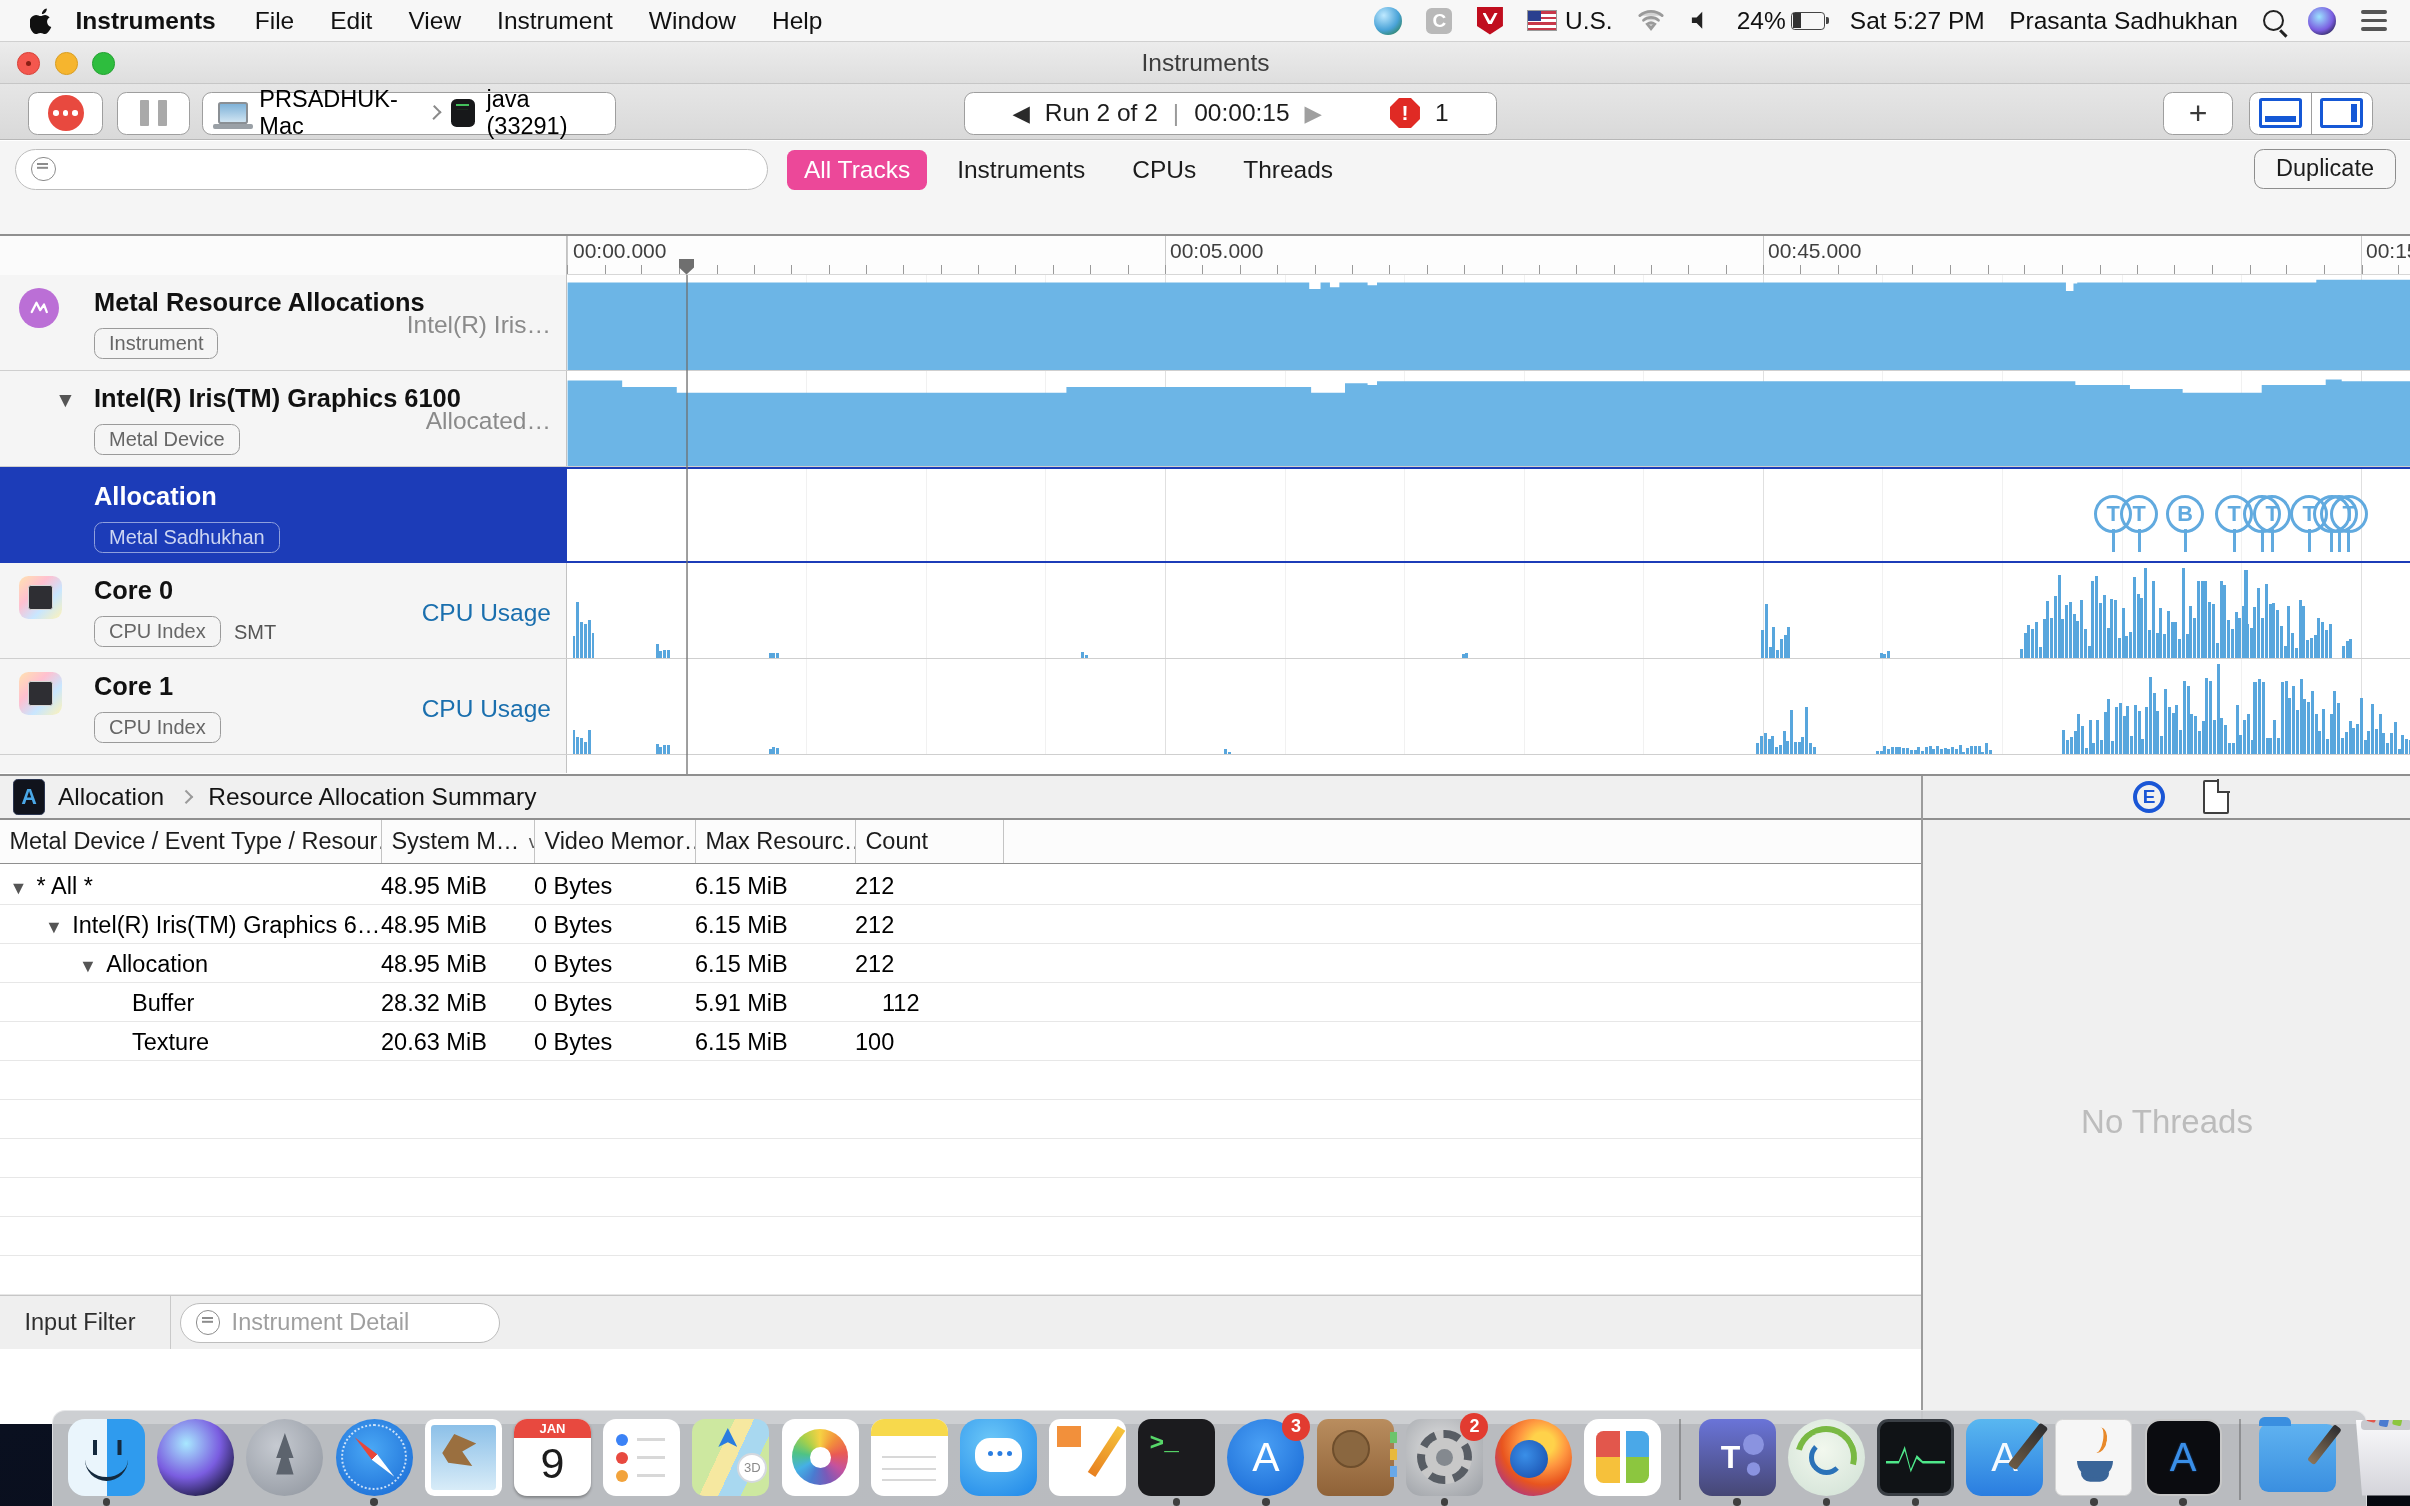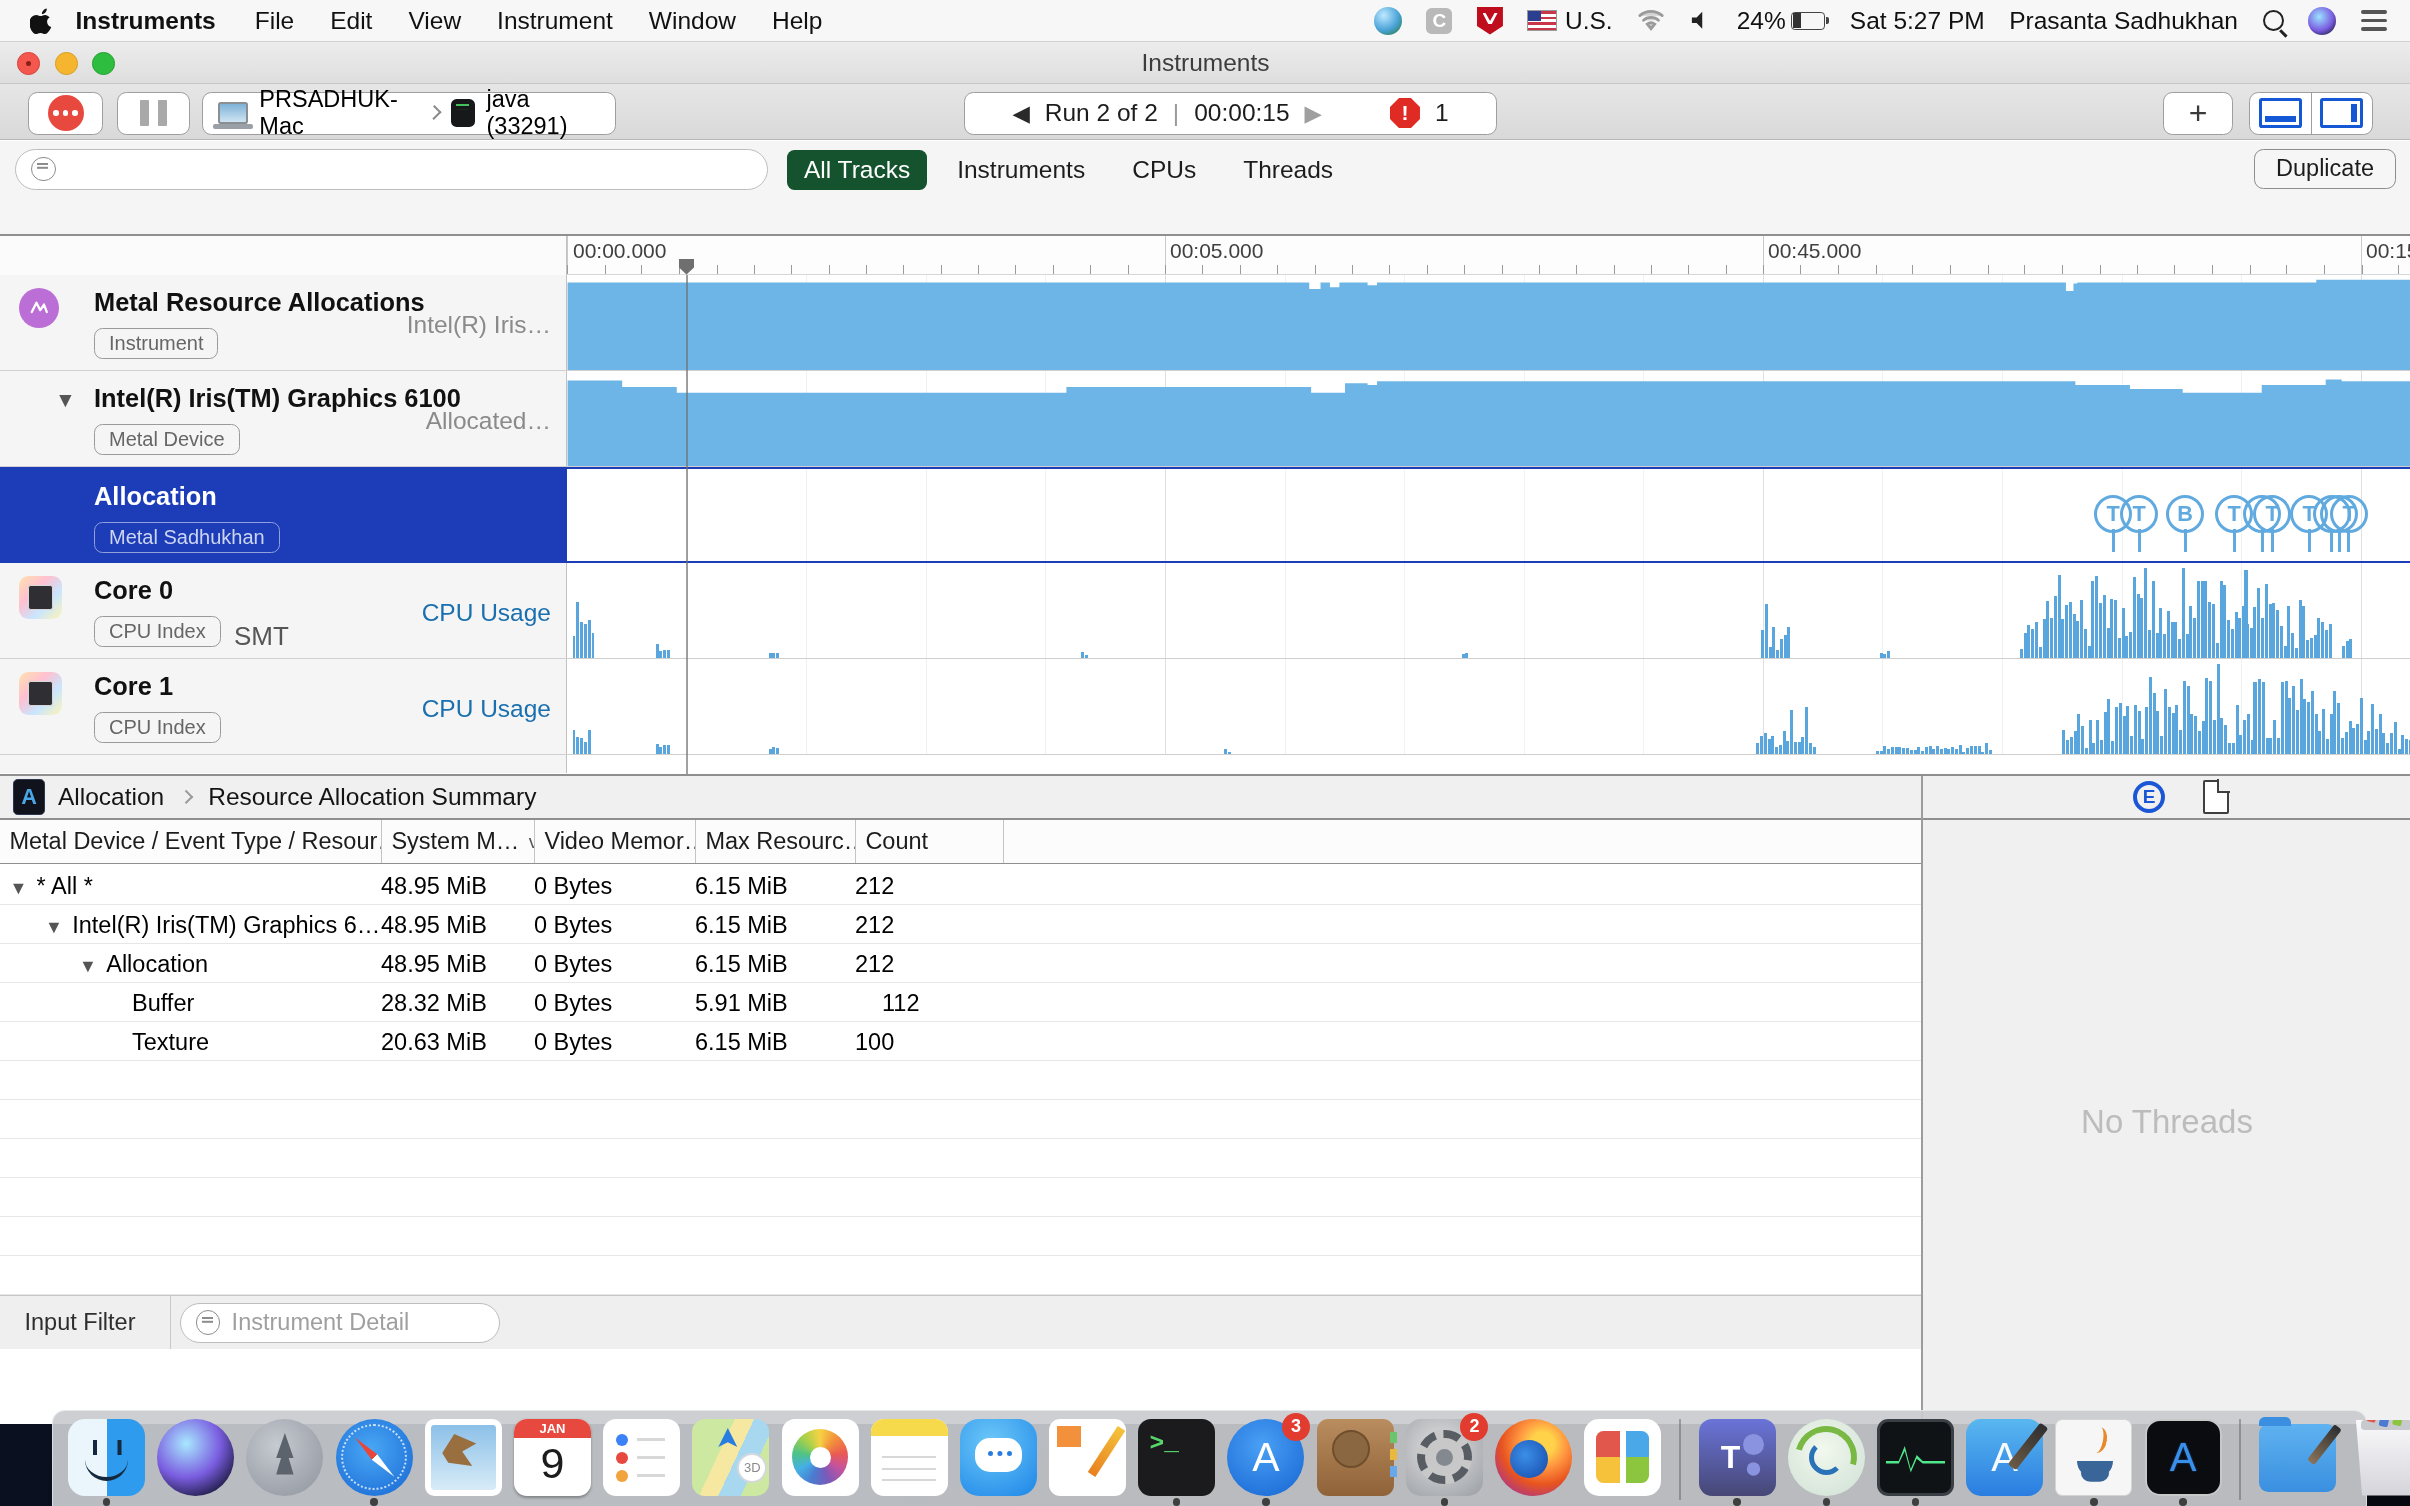--- a/index.html
+++ b/index.html
@@ -78,21 +78,21 @@
   .pill-input { position:absolute; display:flex; align-items:center; gap:11.3px; background:#fff;
     border:1.9px solid #bdbdbd; border-radius:21px; padding:0 15px; }
   #trackfilter { left:15px; top:7.5px; width:753px; height:41px; }
   .f-ic { width:24.5px; height:24.5px; border:1.9px solid #8c8c8c; border-radius:50%; position:relative; flex:0 0 auto; }
   .f-ic:after { content:""; position:absolute; left:4.7px; top:5.6px; width:11.3px; height:1.9px; background:#8c8c8c;
     box-shadow:0 3.8px 0 #8c8c8c, 1.9px 7.5px 0 -1.9px #8c8c8c; }
   .pill-input input { border:none; outline:none; font-size:23.5px; flex:1; color:#222; background:transparent; font-family:inherit; }
   .pill-input input::placeholder { color:#9f9f9f; }
   #segments { position:absolute; left:787px; top:9.4px; display:flex; align-items:center; gap:13px; font-size:24.5px; color:#1c1c1c; }
   #segments .seg { padding:5.6px 17px; border-radius:7.5px; }
-  #segments .seg.sel { background:#14532d; color:#fff; }
+  #segments .seg.sel { background:#ec4899; color:#fff; }
   #dup-btn { position:absolute; right:15px; top:7.5px; height:40px; padding:0 21px; background:#f6f6f6;
     border:1.9px solid #8d8d8d; border-radius:9.4px; font-size:23.5px; color:#1c1c1c; display:flex; align-items:center; }
 
   
   #ruler { position:absolute; left:0; top:194px; width:100%; height:39px; background:#fdfdfd; border-bottom:0.9px solid #d7d7d7; }
   #ruler .lbl { position:absolute; top:2.8px; font-size:21px; color:#3f3f3f; white-space:nowrap; }
   #ruler .tick { position:absolute; bottom:0; width:0.9px; height:9.4px; background:#9a9a9a; }
   #ruler .major { position:absolute; top:0; bottom:0; width:0.9px; background:#c9c9c9; }
   #ruler-left { position:absolute; left:0; top:0; width:567px; height:39px; background:#fbfbfb; border-right:0.9px solid #c2c2c2; z-index:2; }
   #playhead { position:absolute; width:15px; height:16px; background:#6f6f6f;
@@ -102,21 +102,21 @@
   #tracks { position:absolute; left:0; top:233px; width:100%; height:499px; background:#fff; }
   .trow { position:relative; width:100%; height:96px; border-bottom:0.9px solid #cfcfcf; }
   .thead { position:absolute; left:0; top:0; width:567px; height:100%; background:#f5f5f5; border-right:0.9px solid #c2c2c2; }
   .trow.sel { border-top:2.8px solid #1c3cb8; border-bottom:2.8px solid #1c3cb8; }
   .trow.sel .thead { background:#1c3cb8; border-right:none; }
   .t-title { position:absolute; left:94px; top:13px; font-size:25.4px; font-weight:700; color:#111; white-space:nowrap; }
   .trow.sel .t-title { color:#fff; }
   .t-badge { position:absolute; left:94px; top:53px; font-size:20px; color:#666; border:1.9px solid #9a9a9a;
     border-radius:8.5px; padding:2.8px 14px; display:inline-block; }
   .trow.sel .t-badge { color:#ccd5f2; border-color:#8fa0dd; }
-  .t-extra { position:absolute; left:234px; top:58px; font-size:26px; color:#555; }
+  .t-extra { position:absolute; left:234px; top:58px; font-size:20px; color:#555; }
   .t-right { position:absolute; right:15px; top:36px; font-size:24.5px; color:#8a8a8a; }
   .t-right.blue { color:#1a6fae; }
   .disc { position:absolute; left:55px; top:17px; font-size:21px; color:#555; }
   .inst-ic { position:absolute; left:19px; top:13px; width:40px; height:40px; border-radius:50%;
     background:#bb6fd6; display:flex; align-items:center; justify-content:center; }
   .inst-ic svg { width:22.6px; height:22.6px; }
   .core-ic { position:absolute; left:19px; top:13px; width:43px; height:43px; border-radius:9.4px;
     background:linear-gradient(135deg,#ffe2b0,#ffc0d0 35%,#c8e6ff 65%,#fff3b8); display:flex; align-items:center; justify-content:center; }
   .core-ic i { width:24.5px; height:24.5px; background:#2e2e33; border:1.9px solid #d8d8d8; border-radius:2.8px; }
   .lane { position:absolute; left:567px; top:0; right:0; height:100%; overflow:hidden; }

